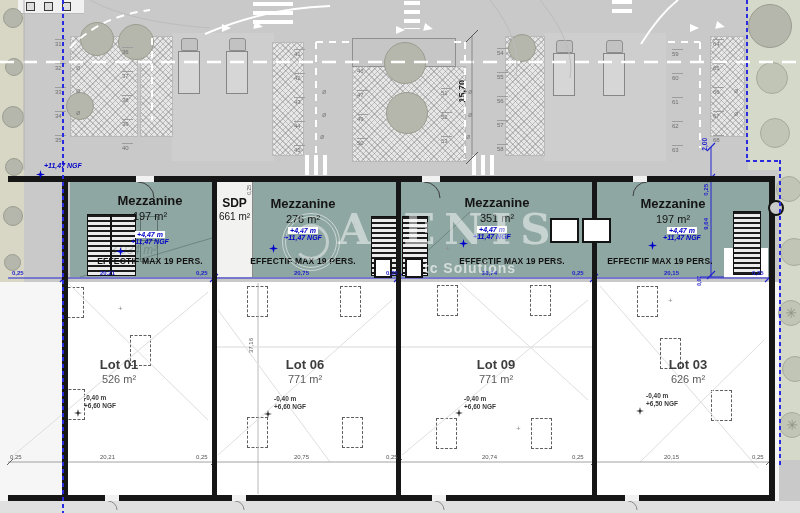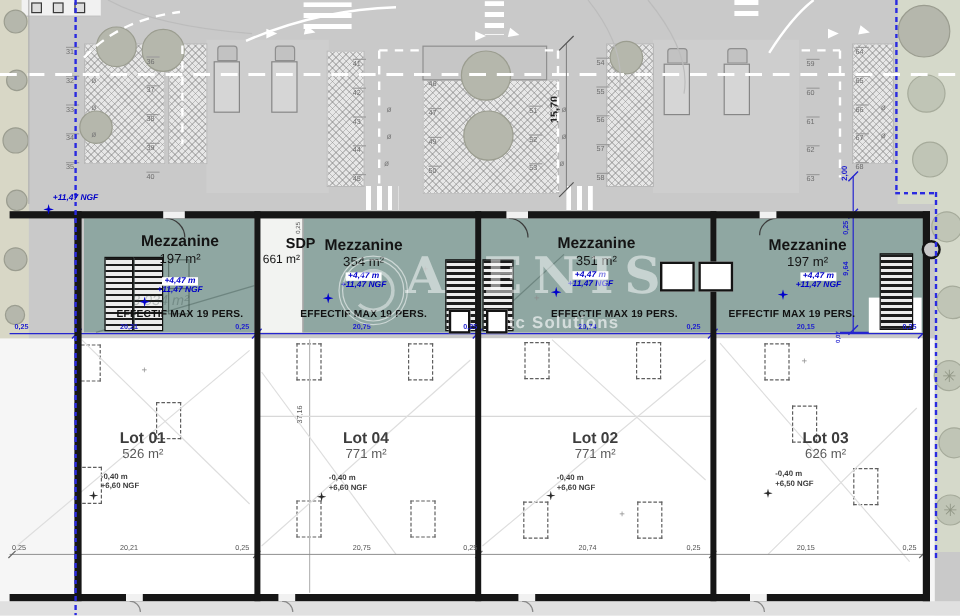--- a/index.html
+++ b/index.html
@@ -247,26 +247,26 @@
   <div class="mezz-title" style="left:90px;top:193px;width:120px;">Mezzanine</div>
   <div class="mezz-area" style="left:90px;top:210px;width:120px;">197 m²</div>
   <div class="lvl" style="left:122px;top:231px;width:56px;">
     <span class="bx">+4,47 m</span><br>
     <span>+11,47 NGF</span>
   </div>
   <div class="star4" style="left:116px;top:247px;"></div>
   <div class="eff" style="left:92px;top:256px;width:116px;">EFFECTIF MAX 19 PERS.</div>
   <div class="ghost" style="left:110px;top:243px;">3 034 m²</div>
 
-  <div class="mezz-title" style="left:217px;top:196px;width:35px;font-size:12px;padding-left:16px;">SDP</div>
+  <div class="mezz-title" style="left:217px;top:196px;width:35px;font-size:12px;">SDP</div>
   <div class="mezz-area" style="left:214px;top:211px;width:41px;font-size:10px;">661 m²</div>
   <div class="dimg vtext" style="left:246px;top:185px;font-size:5px;">0,25</div>
 
   <div class="mezz-title" style="left:243px;top:196px;width:120px;">Mezzanine</div>
-  <div class="mezz-area" style="left:243px;top:213px;width:120px;">354 m²</div>
+  <div class="mezz-area" style="left:243px;top:213px;width:120px;">276 m²</div>
   <div class="lvl" style="left:275px;top:227px;width:56px;">
     <span class="bx">+4,47 m</span><br>
     <span>+11,47 NGF</span>
   </div>
   <div class="star4" style="left:269px;top:244px;"></div>
   <div class="eff" style="left:245px;top:256px;width:116px;">EFFECTIF MAX 19 PERS.</div>
 
   <div class="mezz-title" style="left:437px;top:195px;width:120px;">Mezzanine</div>
   <div class="mezz-area" style="left:437px;top:212px;width:120px;">351 m²</div>
   <div class="lvl" style="left:464px;top:226px;width:56px;">
@@ -286,29 +286,29 @@
   <div class="eff" style="left:601px;top:256px;width:118px;">EFFECTIF MAX 19 PERS.</div>
 
   <div class="lot-name" style="left:84px;top:357px;width:70px;">Lot 01</div>
   <div class="lot-area" style="left:84px;top:373px;width:70px;">526 m²</div>
   <div class="lot-lvl" style="left:84px;top:394px;">
     <span>-0,40 m</span><br>
     <span>+6,60 NGF</span>
   </div>
   <div class="star4 dark" style="left:74px;top:409px;"></div>
 
-  <div class="lot-name" style="left:270px;top:357px;width:70px;">Lot 04</div>
+  <div class="lot-name" style="left:270px;top:357px;width:70px;">Lot 06</div>
   <div class="lot-area" style="left:270px;top:373px;width:70px;">771 m²</div>
   <div class="lot-lvl" style="left:274px;top:395px;">
     <span>-0,40 m</span><br>
     <span>+6,60 NGF</span>
   </div>
   <div class="star4 dark" style="left:264px;top:410px;"></div>
 
-  <div class="lot-name" style="left:461px;top:357px;width:70px;">Lot 02</div>
+  <div class="lot-name" style="left:461px;top:357px;width:70px;">Lot 09</div>
   <div class="lot-area" style="left:461px;top:373px;width:70px;">771 m²</div>
   <div class="lot-lvl" style="left:464px;top:395px;">
     <span>-0,40 m</span><br>
     <span>+6,60 NGF</span>
   </div>
   <div class="star4 dark" style="left:455px;top:409px;"></div>
 
   <div class="lot-name" style="left:653px;top:357px;width:70px;">Lot 03</div>
   <div class="lot-area" style="left:653px;top:373px;width:70px;">626 m²</div>
   <div class="lot-lvl" style="left:646px;top:392px;">

